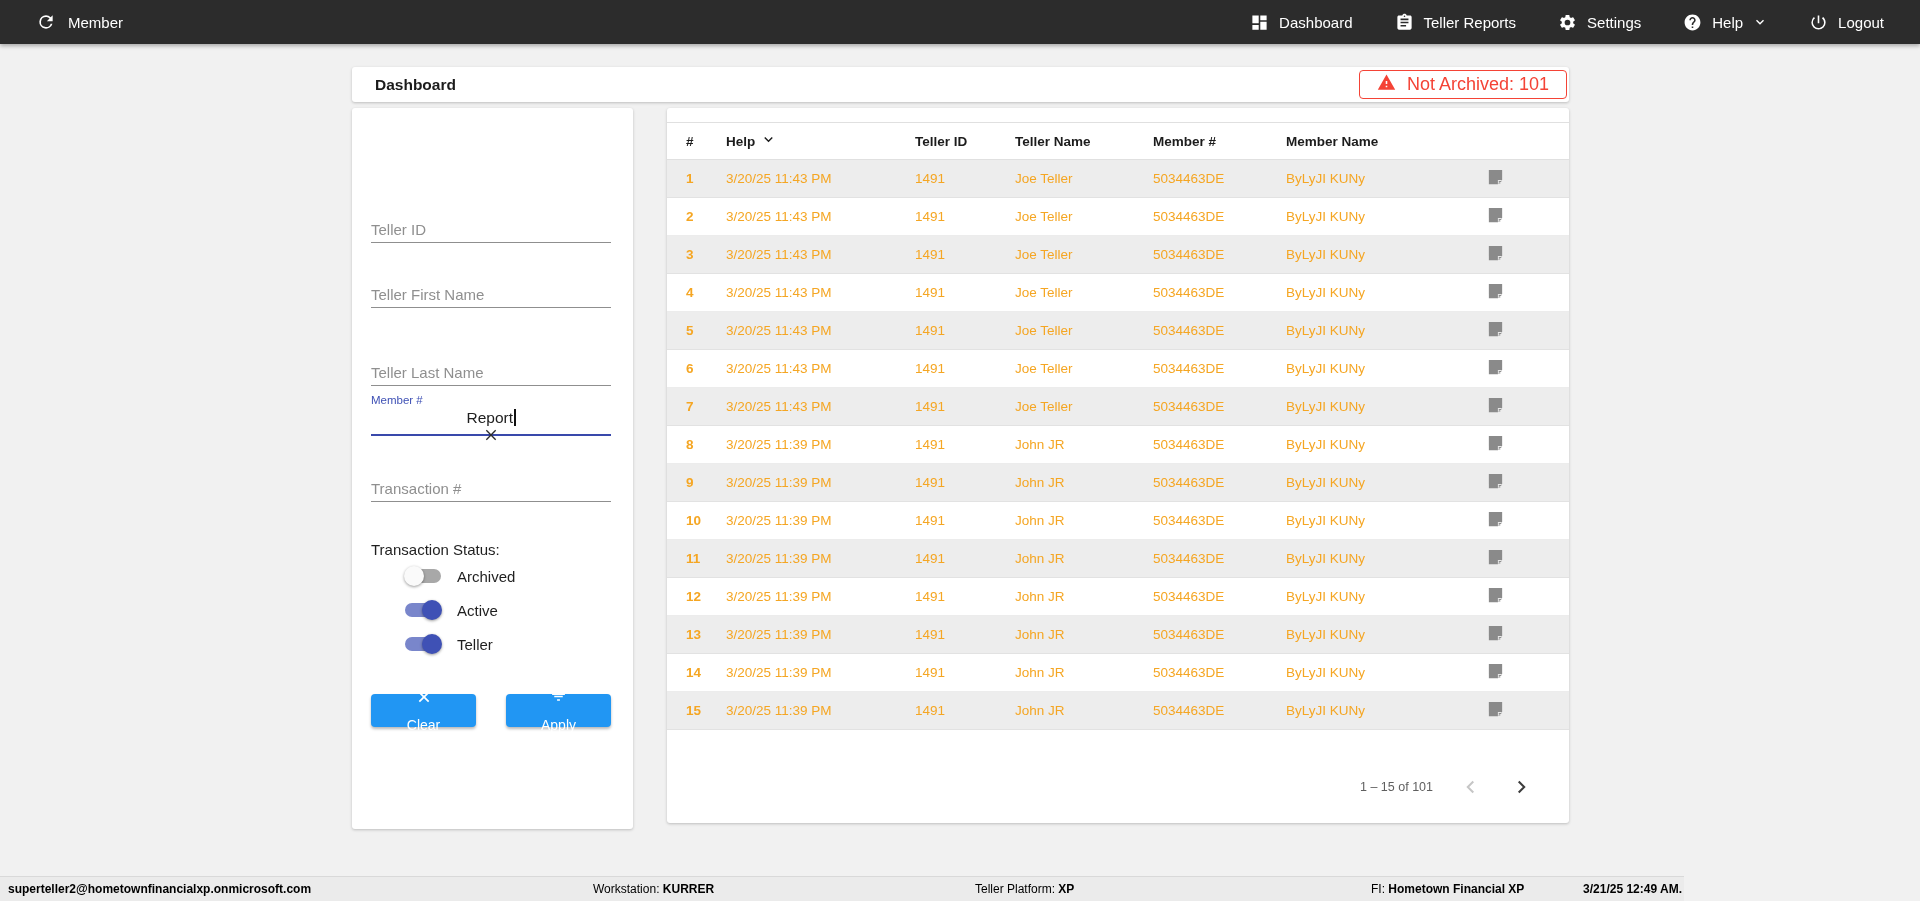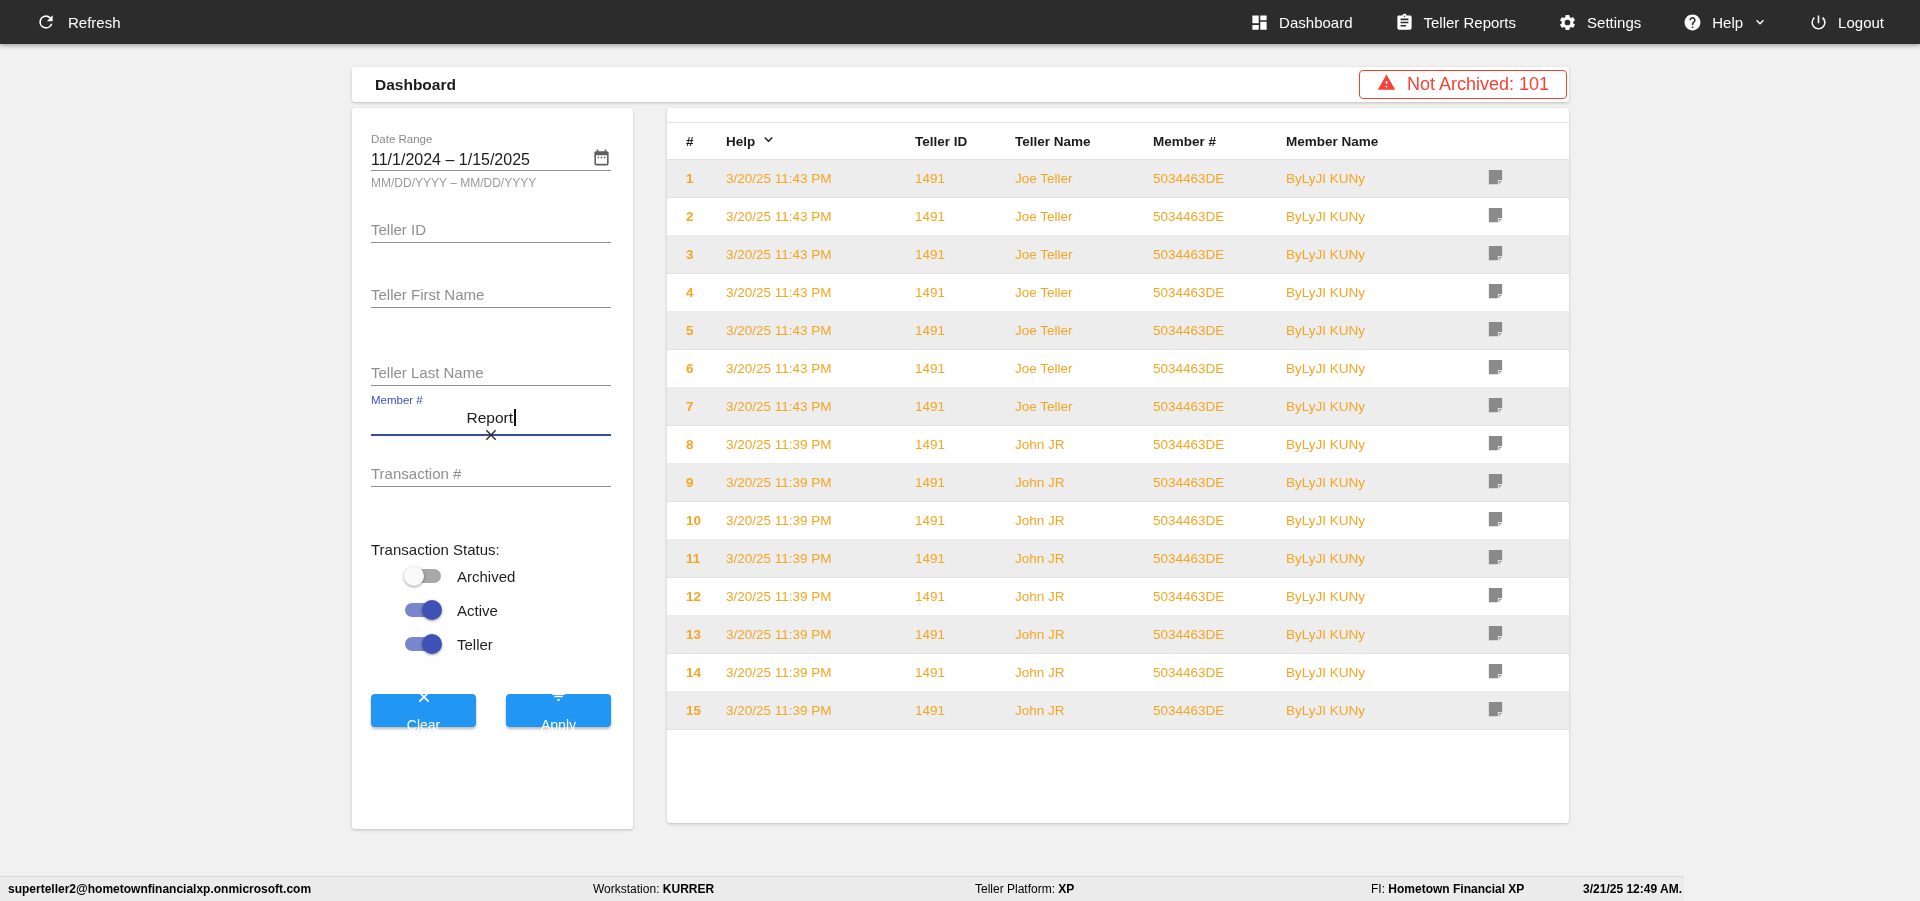--- a/index.html
+++ b/index.html
@@ -78,21 +78,21 @@
 </head>
 <body>
 
 <div class="topbar">
   <div class="left">
     <span>
       <svg width="20" height="20" viewBox="0 0 24 24">
           <path fill="#fff" d="M17.65 6.35A7.96 7.96 0 0 0 12 4a8 8 0 1 0 7.73 10h-2.08A6 6 0 1 1 12 6c1.66 0 3.14.69 4.22 1.78L13 11h7V4l-2.35 2.35z"></path>
         </svg>
     </span>
-    <span>Refresh</span>
+    <span>Member</span>
   </div>
   <div class="nav">
     <div class="nav-item">
       <span>
         <svg width="19" height="19" viewBox="0 0 24 24">
             <path fill="#fff" d="M3 13h8V3H3v10zm0 8h8v-6H3v6zm10 0h8V11h-8v10zm0-18v6h8V3h-8z"></path>
           </svg>
       </span>
       <span>Dashboard</span>
     </div>
@@ -143,33 +143,20 @@
       <svg width="19" height="19" viewBox="0 0 24 24">
           <path fill="#f44336" d="M1 21h22L12 2 1 21zm12-3h-2v-2h2v2zm0-4h-2v-4h2v4z"></path>
         </svg>
     </span>
     <span>Not Archived: 101</span>
   </div>
 </div>
 
 <div class="card filter-card">
 
-  <div class="fgroup" style="top:25px;">
-    <div class="flabel">Date Range</div>
-    <div class="fvalue-row">
-      <span class="fvalue">11/1/2024 – 1/15/2025</span>
-      <span>
-        <svg width="19" height="19" viewBox="0 0 24 24">
-            <path fill="#5f5f5f" d="M9 11H7v2h2v-2zm4 0h-2v2h2v-2zm4 0h-2v2h2v-2zm2-7h-1V2h-2v2H8V2H6v2H5c-1.11 0-1.99.9-1.99 2L3 20a2 2 0 0 0 2 2h14c1.1 0 2-.9 2-2V6c0-1.1-.9-2-2-2zm0 16H5V9h14v11z"></path>
-          </svg>
-      </span>
-    </div>
-    <div class="u1"></div>
-    <div class="fhint">MM/DD/YYYY – MM/DD/YYYY</div>
-  </div>
 
   <div class="fgroup" style="top:108px;">
     <input class="finput" type="text" placeholder="Teller ID" style="">
   </div>
 
   <div class="fgroup" style="top:173px;">
     <input class="finput" type="text" placeholder="Teller First Name" style="">
   </div>
 
   <div class="fgroup" style="top:251px;">
@@ -182,21 +169,21 @@
       <span class="fvalue" style="font-size:15.5px;"><span>Report</span><span class="caret"></span></span>
       <span>
         <svg width="16" height="16" viewBox="0 0 24 24">
             <path fill="none" stroke="#2b2b2b" stroke-width="2" d="M5 5l14 14M19 5L5 19"></path>
           </svg>
       </span>
     </div>
     <div class="u2"></div>
   </div>
 
-  <div class="fgroup" style="top:352px;">
+  <div class="fgroup" style="top:367px;">
     <input class="finput" type="text" placeholder="Transaction #" style="">
   </div>
 
   <div class="fgroup" style="top:433px;">
     <span class="status-label">Transaction Status:</span>
   </div>
 
   <div class="toggle-row" style="top:456px;">
     <span class="toggle off">
         <span class="knob"></span>
@@ -518,20 +505,33 @@
           <path d="M3 2h14v10.5L12.5 17H3z" fill="#8a8a8a"></path>
           <path d="M12.5 17v-4.5H17z" fill="#e8e8e8"></path>
           <path d="M13.5 14.2h2.6M13.5 15.8h1.6" stroke="#8a8a8a" stroke-width="1"></path>
         </svg>
       </span>
     </div>
   </div>
 </div>
   </div>
 
+  <div class="pagination">
+    <span>1 – 15 of 101</span>
+    <span class="pg-btn">
+      <svg width="22" height="22" viewBox="0 0 24 24">
+          <path fill="none" stroke="#c6c6c6" stroke-width="2.2" d="M14.5 6l-6 6 6 6"></path>
+        </svg>
+    </span>
+    <span class="pg-btn">
+      <svg width="22" height="22" viewBox="0 0 24 24">
+          <path fill="none" stroke="#3c3c3c" stroke-width="2.2" d="M9.5 6l6 6-6 6"></path>
+        </svg>
+    </span>
+  </div>
 </div>
 
 <div class="statusbar">
   <div class="sb-user">superteller2@hometownfinancialxp.onmicrosoft.com</div>
   <div class="sb-ws"><span>Workstation: </span><span class="sb-val">KURRER</span></div>
   <div class="sb-platform"><span>Teller Platform: </span><span class="sb-val">XP</span></div>
   <div class="sb-fi"><span>FI: </span><span class="sb-val">Hometown Financial XP</span></div>
   <div class="sb-time">3/21/25 12:49 AM.</div>
 </div>
 

